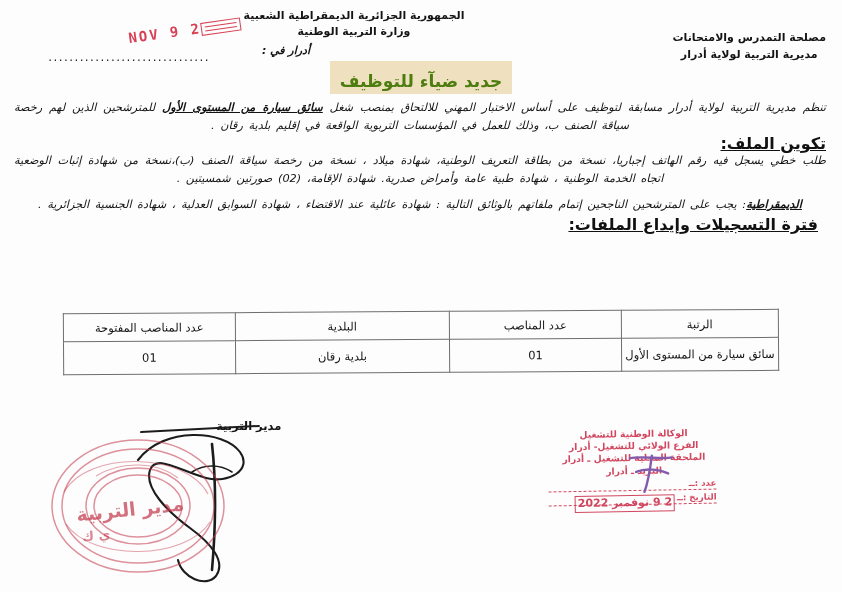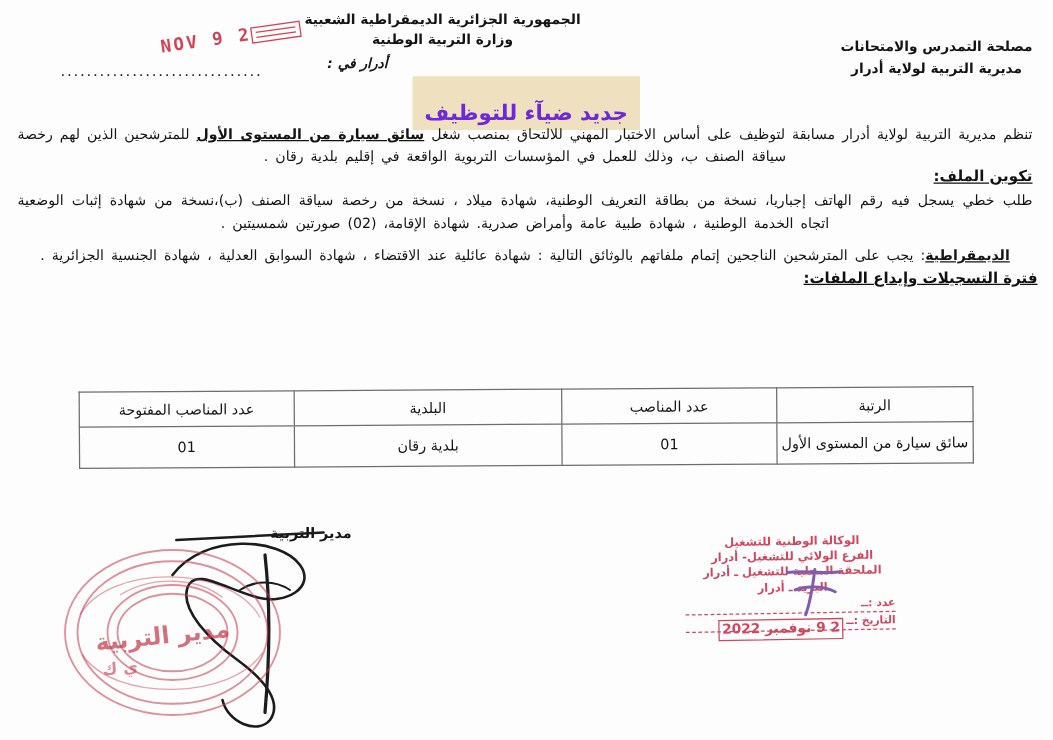--- a/index.html
+++ b/index.html
@@ -113,62 +113,63 @@
   .title-wrap {
     position: absolute;
     top: 61px;
     left: 0;
     width: 842px;
     text-align: center;
   }
   .doc-title {
     display: inline-block;
     background: #efe1c0;
-    padding: 20px 10px 3px;
+    padding: 10px 10px 3px;
     font-size: 17px;
     font-weight: bold;
-    color: #6d28d9;
+    color: #4d7c0f;
     letter-spacing: 0.5px;
   }
 
   
   .body-block {
     position: absolute;
     right: 16px;
     width: 812px;
     font-size: 11.3px;
     line-height: 1.62;
     text-align: justify;
     color: #141414;
   }
   .p1    { top: 99px; }
   .lbl1  { top: 134px; right: 16px; }
   .p2    { top: 152px; }
   .note  { top: 196px; }
-  .lbl2  { top: 215px; right: 12px; }
+  .lbl2  { top: 215px; right: 24px; }
   .p3    { top: 249px; }
 
   .section-label {
     position: absolute;
-    font-size: 12px;
+    font-size: 16px;
     font-weight: bold;
     text-decoration: underline;
     color: #111;
   }
   .u  { text-decoration: underline; }
   .b  { font-weight: bold; }
   .kash { letter-spacing: 0px; }
   .note-head {
     font-weight: bold;
     text-decoration: underline;
   }
   .spaced-just {
     text-align: justify;
     text-align-last: center;
     word-spacing: 2px;
+    font-style: italic;
   }
   .p3 { word-spacing: 3px; }
 
   
   .table-wrap {
     position: absolute;
     top: 311px;
     right: 63px;
     width: 716px;
   }

